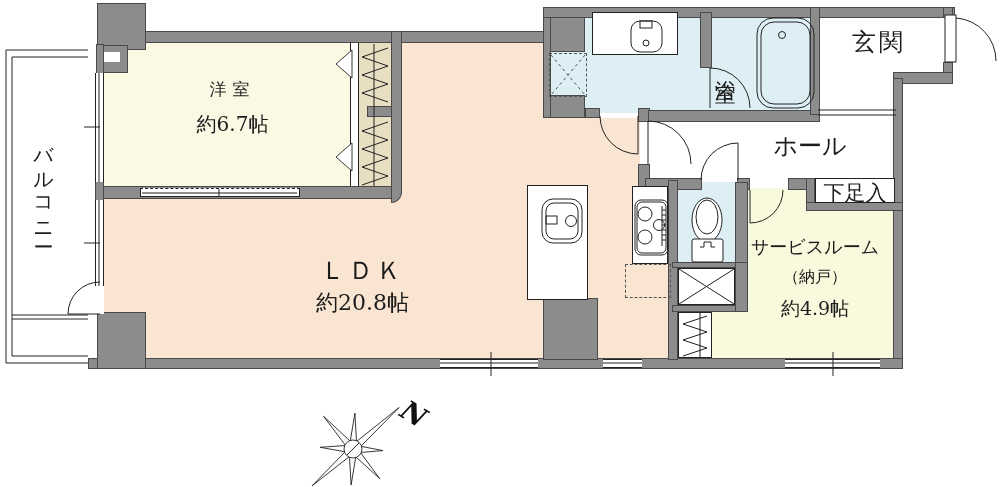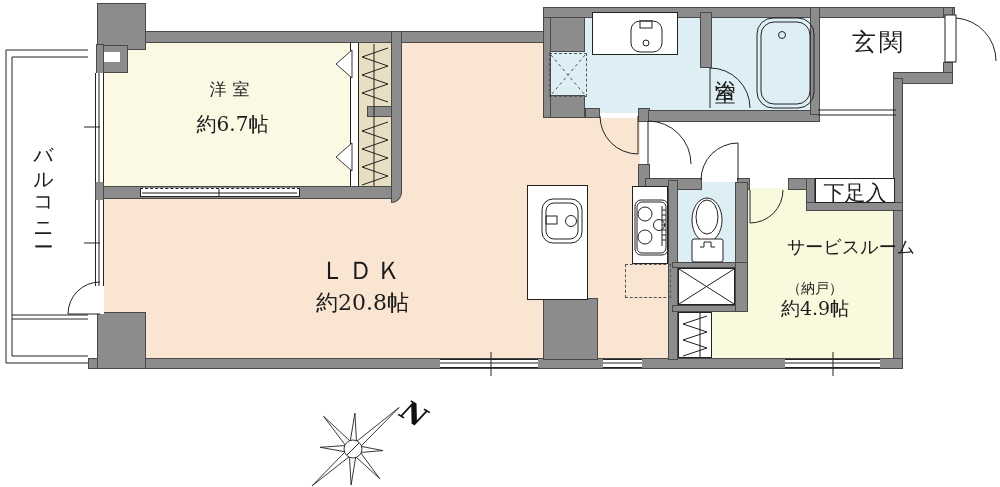--- a/index.html
+++ b/index.html
@@ -207,19 +207,20 @@
     </g>
     <text x="413" y="423" text-anchor="middle" transform="rotate(32 413 415)" style="font:italic bold 27px 'DejaVu Serif','Liberation Serif',serif;fill:#111;">N</text>
   </svg>
 
   <div class="lbl" style="left:160px;top:80px;width:145px;font-size:17px;letter-spacing:6px;">洋室</div>
   <div class="lbl" style="left:160px;top:113px;width:145px;font-size:20px;">約6.7帖</div>
   <div class="lbl" style="left:280px;top:257px;width:165px;font-size:25px;letter-spacing:3px;">ＬＤＫ</div>
   <div class="lbl" style="left:280px;top:290px;width:165px;font-size:22px;">約20.8帖</div>
   <div class="lbl vert" style="left:713px;top:24px;height:84px;font-size:21px;">浴室</div>
   <div class="lbl" style="left:820px;top:29px;width:118px;font-size:24px;letter-spacing:3px;">玄関</div>
+  <div class="lbl" style="left:740px;top:133px;width:140px;font-size:24px;">ホール</div>
   <div class="lbl" style="left:815px;top:181px;width:80px;font-size:21px;">下足入</div>
-  <div class="lbl" style="left:766px;top:237px;width:170px;font-size:18px;">サービスルーム</div>
-  <div class="lbl" style="left:730px;top:280px;width:170px;font-size:14px;">（納戸）</div>
+  <div class="lbl" style="left:730px;top:237px;width:170px;font-size:18px;">サービスルーム</div>
+  <div class="lbl" style="left:730px;top:268px;width:170px;font-size:16px;">（納戸）</div>
   <div class="lbl" style="left:730px;top:298px;width:170px;font-size:19px;">約4.9帖</div>
   <div class="lbl vert" style="left:32px;top:103px;height:165px;font-size:20px;">バルコニー</div>
 
 </div>
 
 </body></html>

